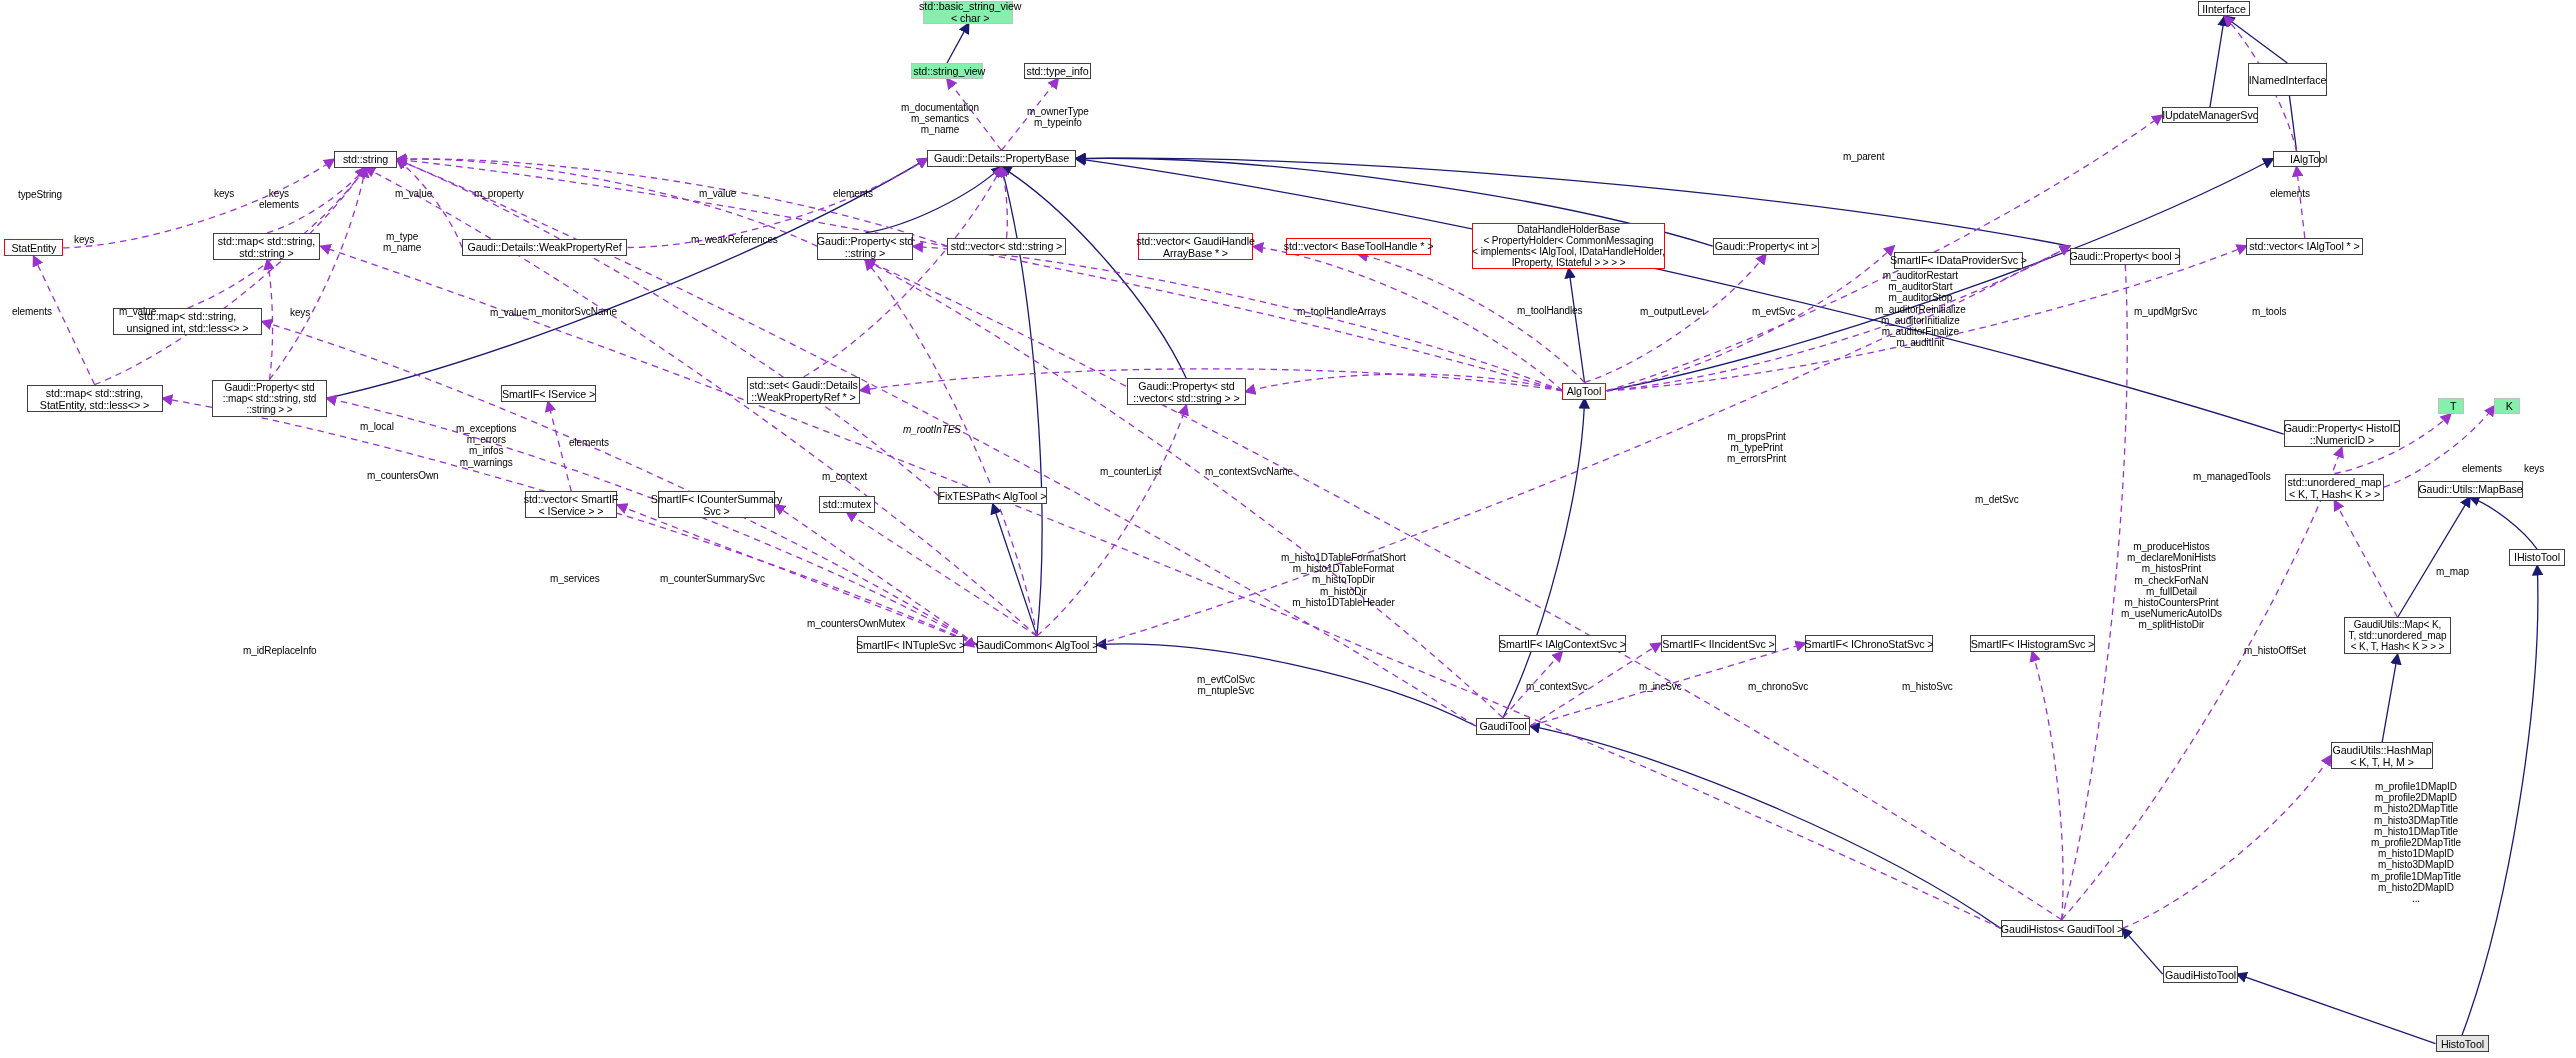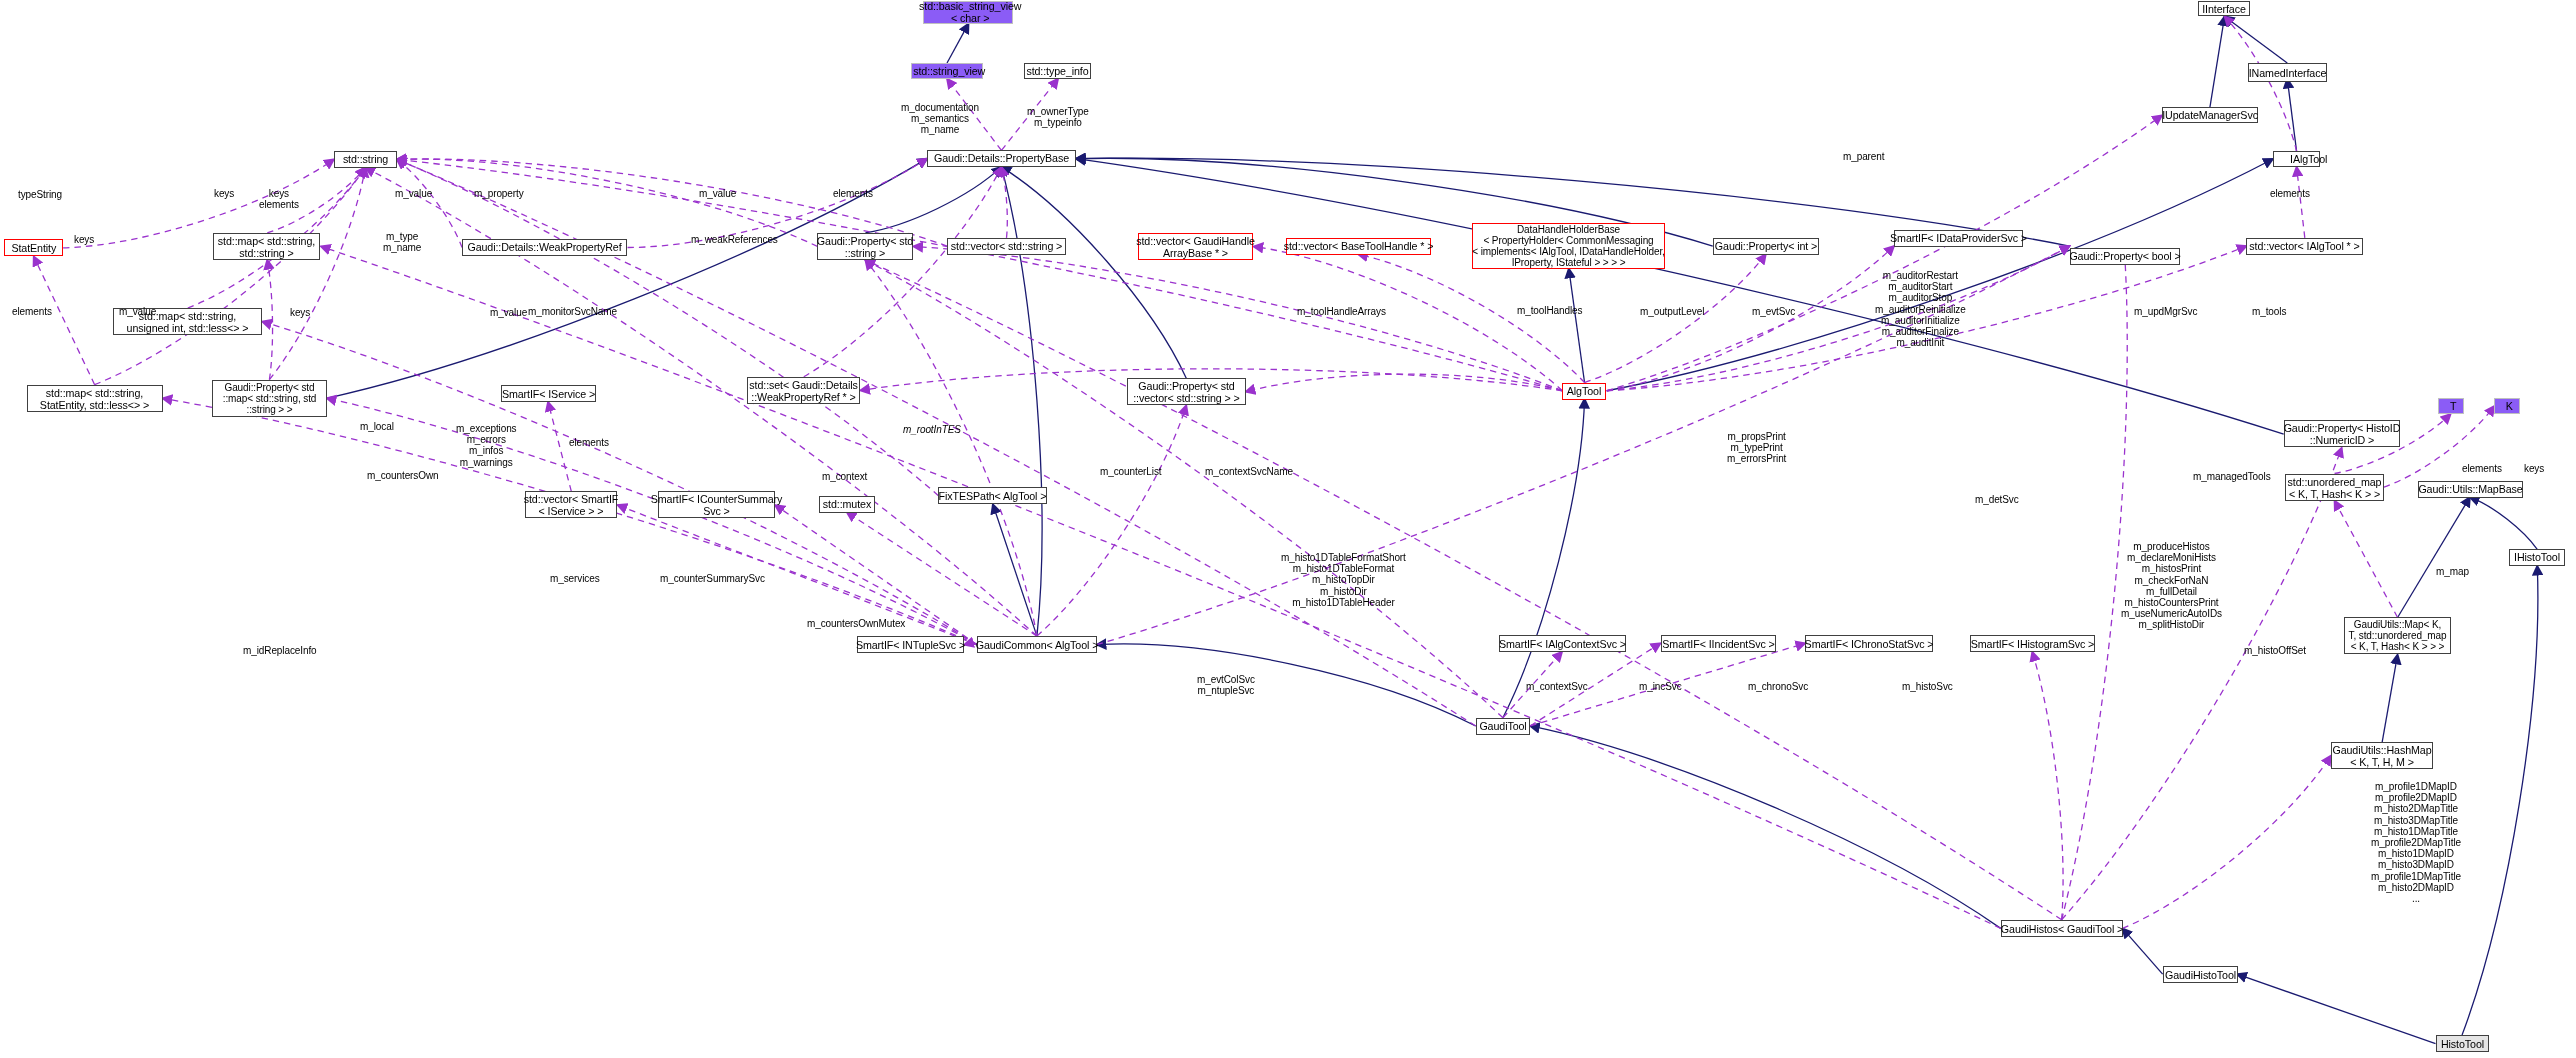--- a/index.html
+++ b/index.html
@@ -20,21 +20,21 @@
     border:1.1px solid #404040;
     color:#000000;
     font-size:10.7px;
     line-height:1.12;
     padding:1.4px 3.6px;
     white-space:pre;
     letter-spacing:-0.1px;
   }
   .node.red{border-color:#ff0000;border-width:1.1px;}
   .node.gray{background:#e5e5e5;border-color:#404040;}
-  .node.light{border-color:#c0c0c0;background:#8b5cf6;padding-left:8px;}
+  .node.light{border-color:#c0c0c0;background:#86efac;padding-left:8px;}
   .elabel{
     position:absolute;
     font-size:10px;
     color:#000000;
     line-height:1.12;
     white-space:pre;
     text-align:center;
     letter-spacing:-0.1px;
   }
 </style>
@@ -168,25 +168,25 @@
       <div class="node red" style="left: 1138px; top: 233px; width: 115px; height: 27px;">std::vector&lt; GaudiHandle
 ArrayBase * &gt;</div>
       <div class="node red" style="left: 1286px; top: 238px; width: 145px; height: 16.5px;">std::vector&lt; BaseToolHandle * &gt;</div>
       <div class="node red" style="left: 1472px; top: 223px; width: 193px; height: 46px; font-size: 10px;">DataHandleHolderBase
 &lt; PropertyHolder&lt; CommonMessaging
 &lt; implements&lt; IAlgTool, IDataHandleHolder,
 IProperty, IStateful &gt; &gt; &gt; &gt;</div>
       <div class="node" style="left: 1127px; top: 378px; width: 119px; height: 27px;">Gaudi::Property&lt; std
 ::vector&lt; std::string &gt; &gt;</div>
       <div class="node" style="left: 1713px; top: 238px; width: 106px; height: 16.5px;">Gaudi::Property&lt; int &gt;</div>
-      <div class="node" style="left: 1894px; top: 230px; width: 129px; height: 16.5px;">SmartIF&lt; IDataProviderSvc &gt;</div>
+      <div class="node" style="left: 1894px; top: 252px; width: 129px; height: 16.5px;">SmartIF&lt; IDataProviderSvc &gt;</div>
       <div class="node" style="left: 2070px; top: 248px; width: 110px; height: 16.5px;">Gaudi::Property&lt; bool &gt;</div>
       <div class="node" style="left: 2246px; top: 238px; width: 117px; height: 16.5px;">std::vector&lt; IAlgTool * &gt;</div>
       <div class="node" style="left: 2198px; top: 0.7px; width: 52px; height: 15.8px;">IInterface</div>
-      <div class="node" style="left: 2248px; top: 63px; width: 79px; height: 19px;">INamedInterface</div>
+      <div class="node" style="left: 2248px; top: 63px; width: 79px; height: 33px;">INamedInterface</div>
       <div class="node" style="left: 2162px; top: 107px; width: 96px; height: 15.8px;">IUpdateManagerSvc</div>
       <div class="node" style="left: 2273px; top: 151px; width: 47px; height: 15.8px; padding-left: 28px;">IAlgTool</div>
       <div class="node red" style="left: 1562px; top: 383px; width: 44px; height: 16.5px;">AlgTool</div>
       <div class="node" style="left: 938px; top: 487px; width: 109px; height: 17px;">FixTESPath&lt; AlgTool &gt;</div>
       <div class="node" style="left: 977px; top: 636px; width: 120px; height: 17px;">GaudiCommon&lt; AlgTool &gt;</div>
       <div class="node" style="left: 857px; top: 636px; width: 107px; height: 17px;">SmartIF&lt; INTupleSvc &gt;</div>
       <div class="node" style="left: 1476px; top: 718px; width: 54px; height: 16.5px;">GaudiTool</div>
       <div class="node" style="left: 1499px; top: 635px; width: 127px; height: 17px;">SmartIF&lt; IAlgContextSvc &gt;</div>
       <div class="node" style="left: 1661px; top: 635px; width: 115px; height: 17px;">SmartIF&lt; IIncidentSvc &gt;</div>
       <div class="node" style="left: 1805px; top: 635px; width: 128px; height: 17px;">SmartIF&lt; IChronoStatSvc &gt;</div>

